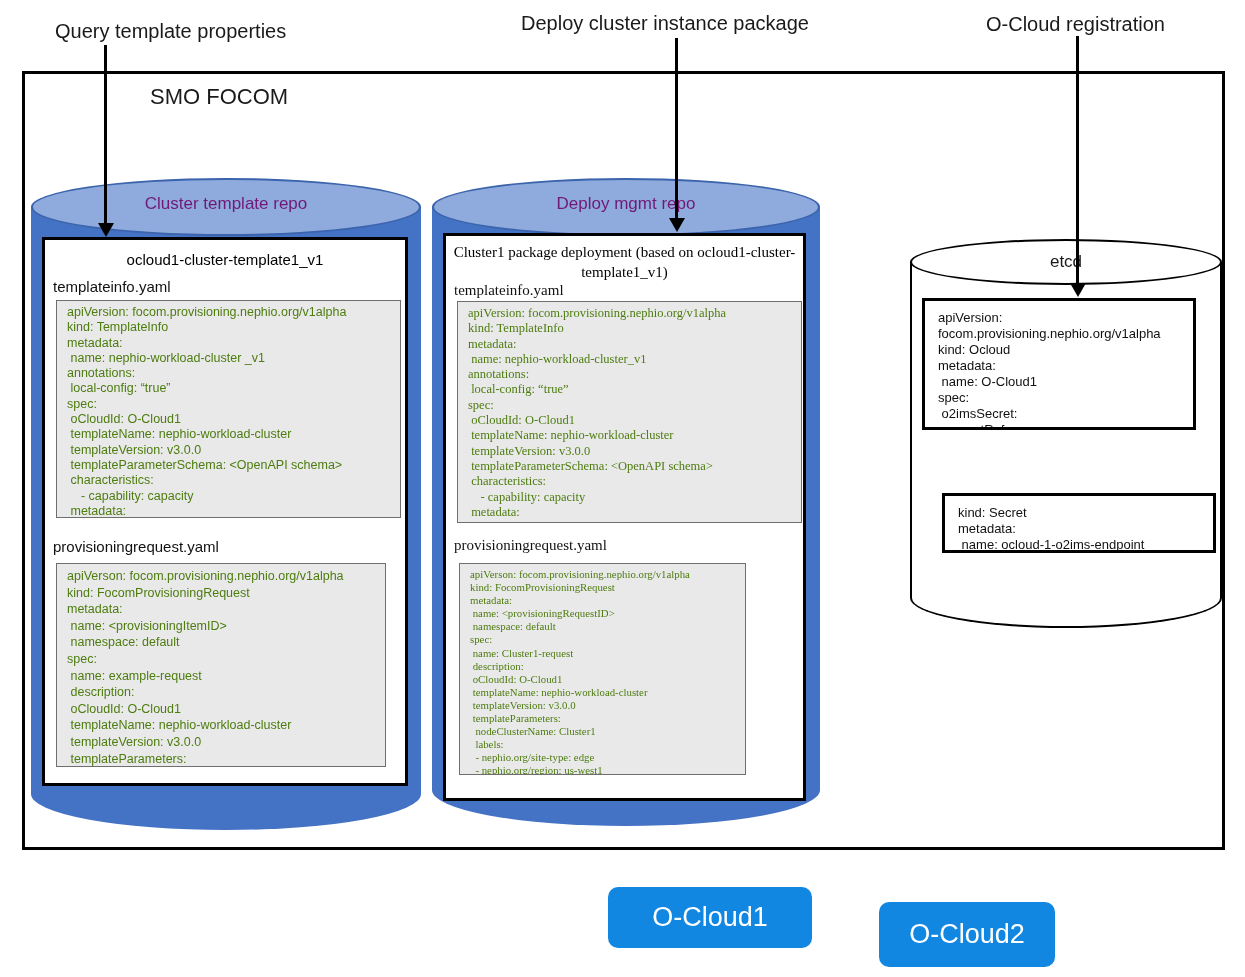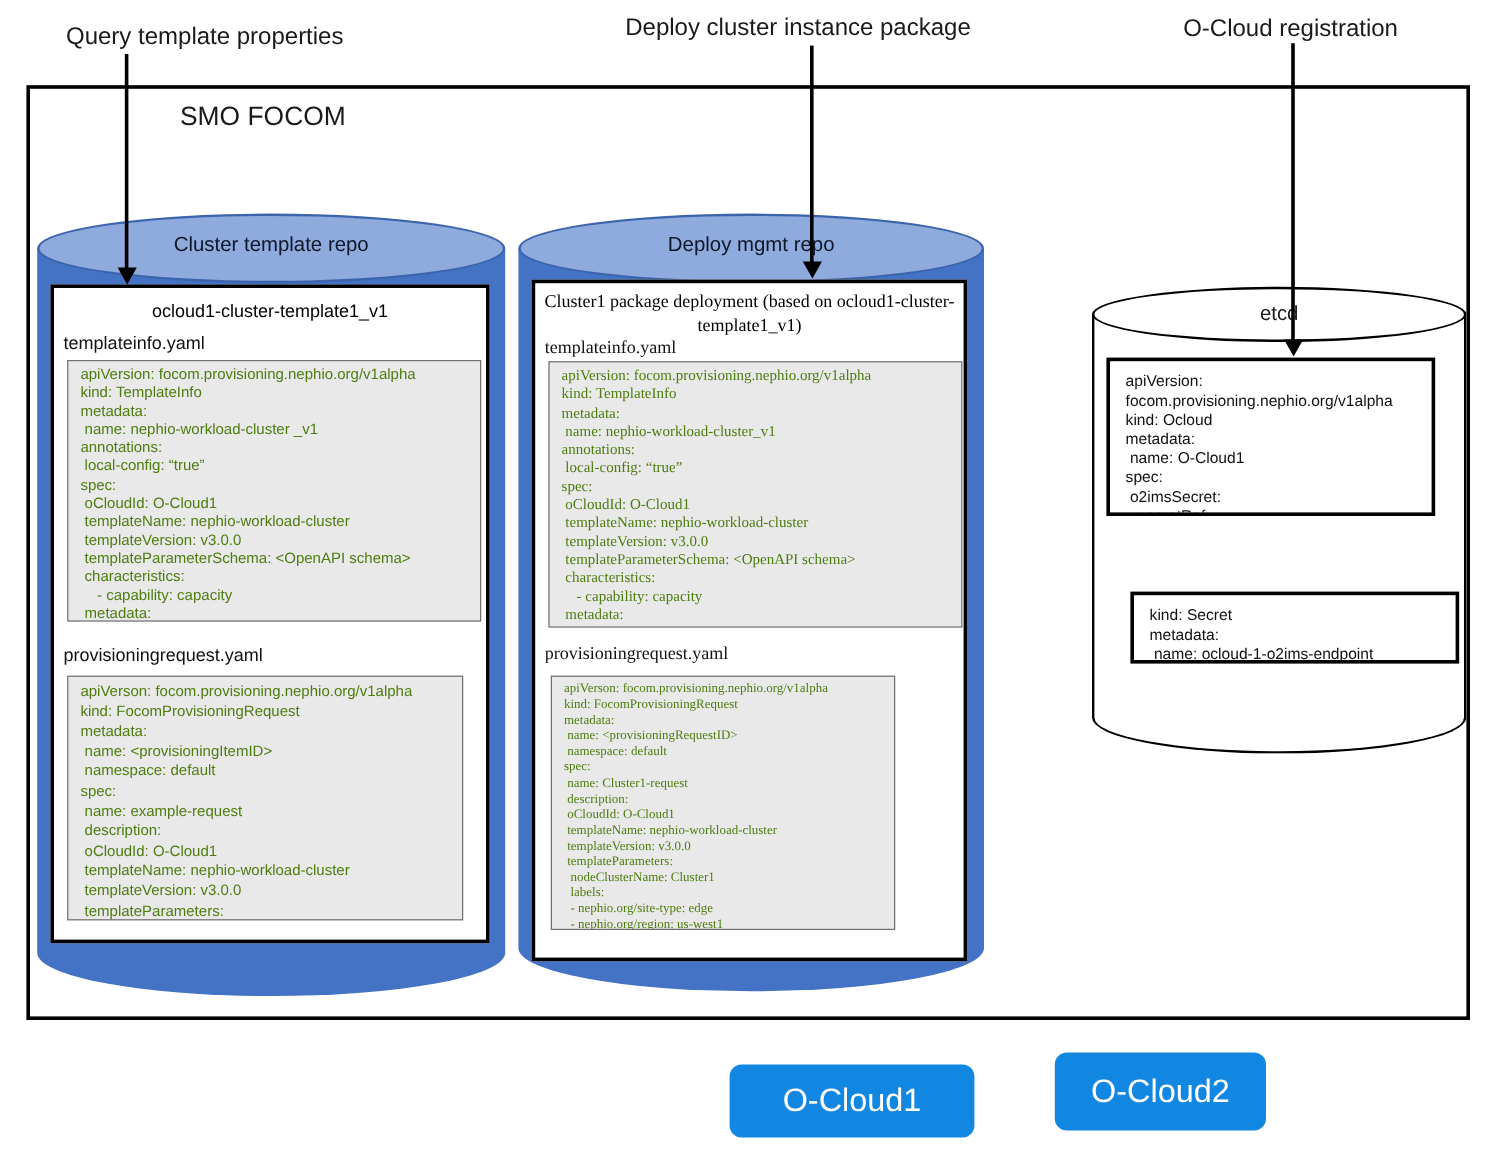--- a/index.html
+++ b/index.html
@@ -22,21 +22,21 @@
   .smo-title { position:absolute; left:150px; top:84px; font-size:22px; color:#1a1a1a; z-index:2; }
 
   
   .cyl { position:absolute; z-index:2; }
   .cyl .cyl-body { position:absolute; left:0; right:0; top:29px; bottom:0;
     background:var(--cylinder_body, #4472C4);
     border-radius:0 0 50% 50% / 0 0 36px 36px; }
   .cyl .cyl-top { position:absolute; left:0; right:0; top:0; height:58px;
     background:var(--cylinder_top, #8FAADC); border:2px solid var(--cylinder_edge, #3B64AC);
     border-radius:50%; display:flex; align-items:center; justify-content:center; }
-  .cyl .cyl-label { font-size:17px; color:#0f172a; margin-top:-6px; }
+  .cyl .cyl-label { font-size:17px; color:#701a75; margin-top:-6px; }
 
   
   .etcd-cyl { position:absolute; left:910px; top:239px; width:312px; height:389px; z-index:2; }
   .etcd-cyl .ecyl-body { position:absolute; left:0; right:0; top:23px; bottom:0; background:#fff;
     border:2px solid #000; border-top:none; border-radius:0 0 50% 50% / 0 0 30px 30px; }
   .etcd-cyl .ecyl-top { position:absolute; left:0; right:0; top:0; height:46px; background:#fff;
     border:2px solid #000; border-radius:50%; display:flex; align-items:center; justify-content:center; }
   .etcd-cyl .ecyl-label { font-size:17px; color:#1a1a1a; }
 
   
@@ -176,15 +176,15 @@
 spec:
  o2imsSecret:
    secretRef:
       name: ocloud-1-o2ims-endpoint</div>
     <div class="etcd-box" style="left:12px; top:254px; width:274px; height:60px;margin-left:20px;">kind: Secret
 metadata:
  name: ocloud-1-o2ims-endpoint</div>
   </div>
 
   <div class="cloud-node" style="left:608px; top:887px; width:204px; height:61px;">O-Cloud1</div>
-  <div class="cloud-node" style="left:879px; top:877px; width:176px; height:65px;">O-Cloud2</div>
+  <div class="cloud-node" style="left:879px; top:902px; width:176px; height:65px;">O-Cloud2</div>
 
 </div>
 
 </body></html>

